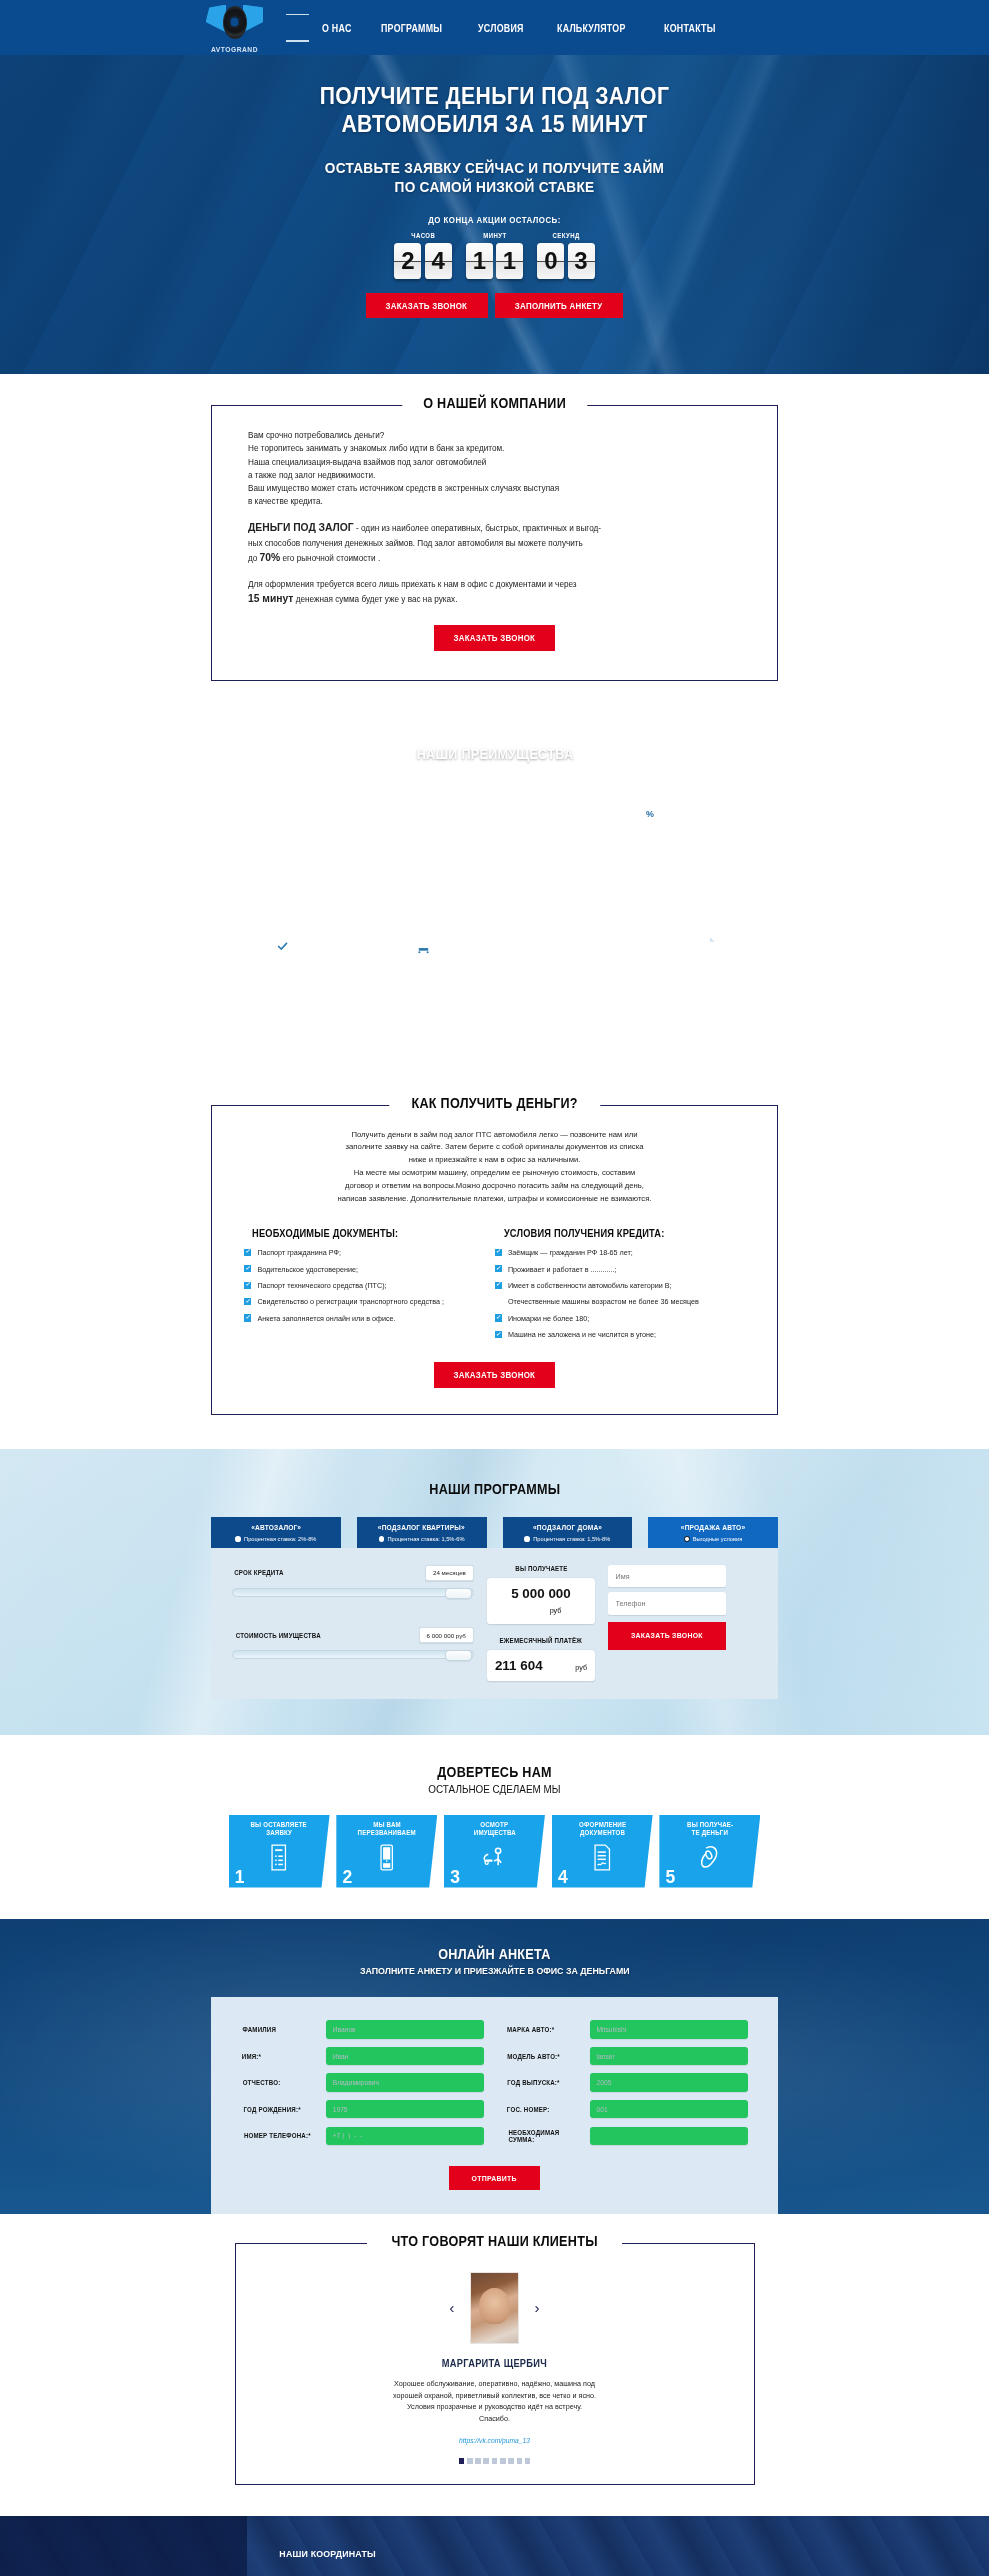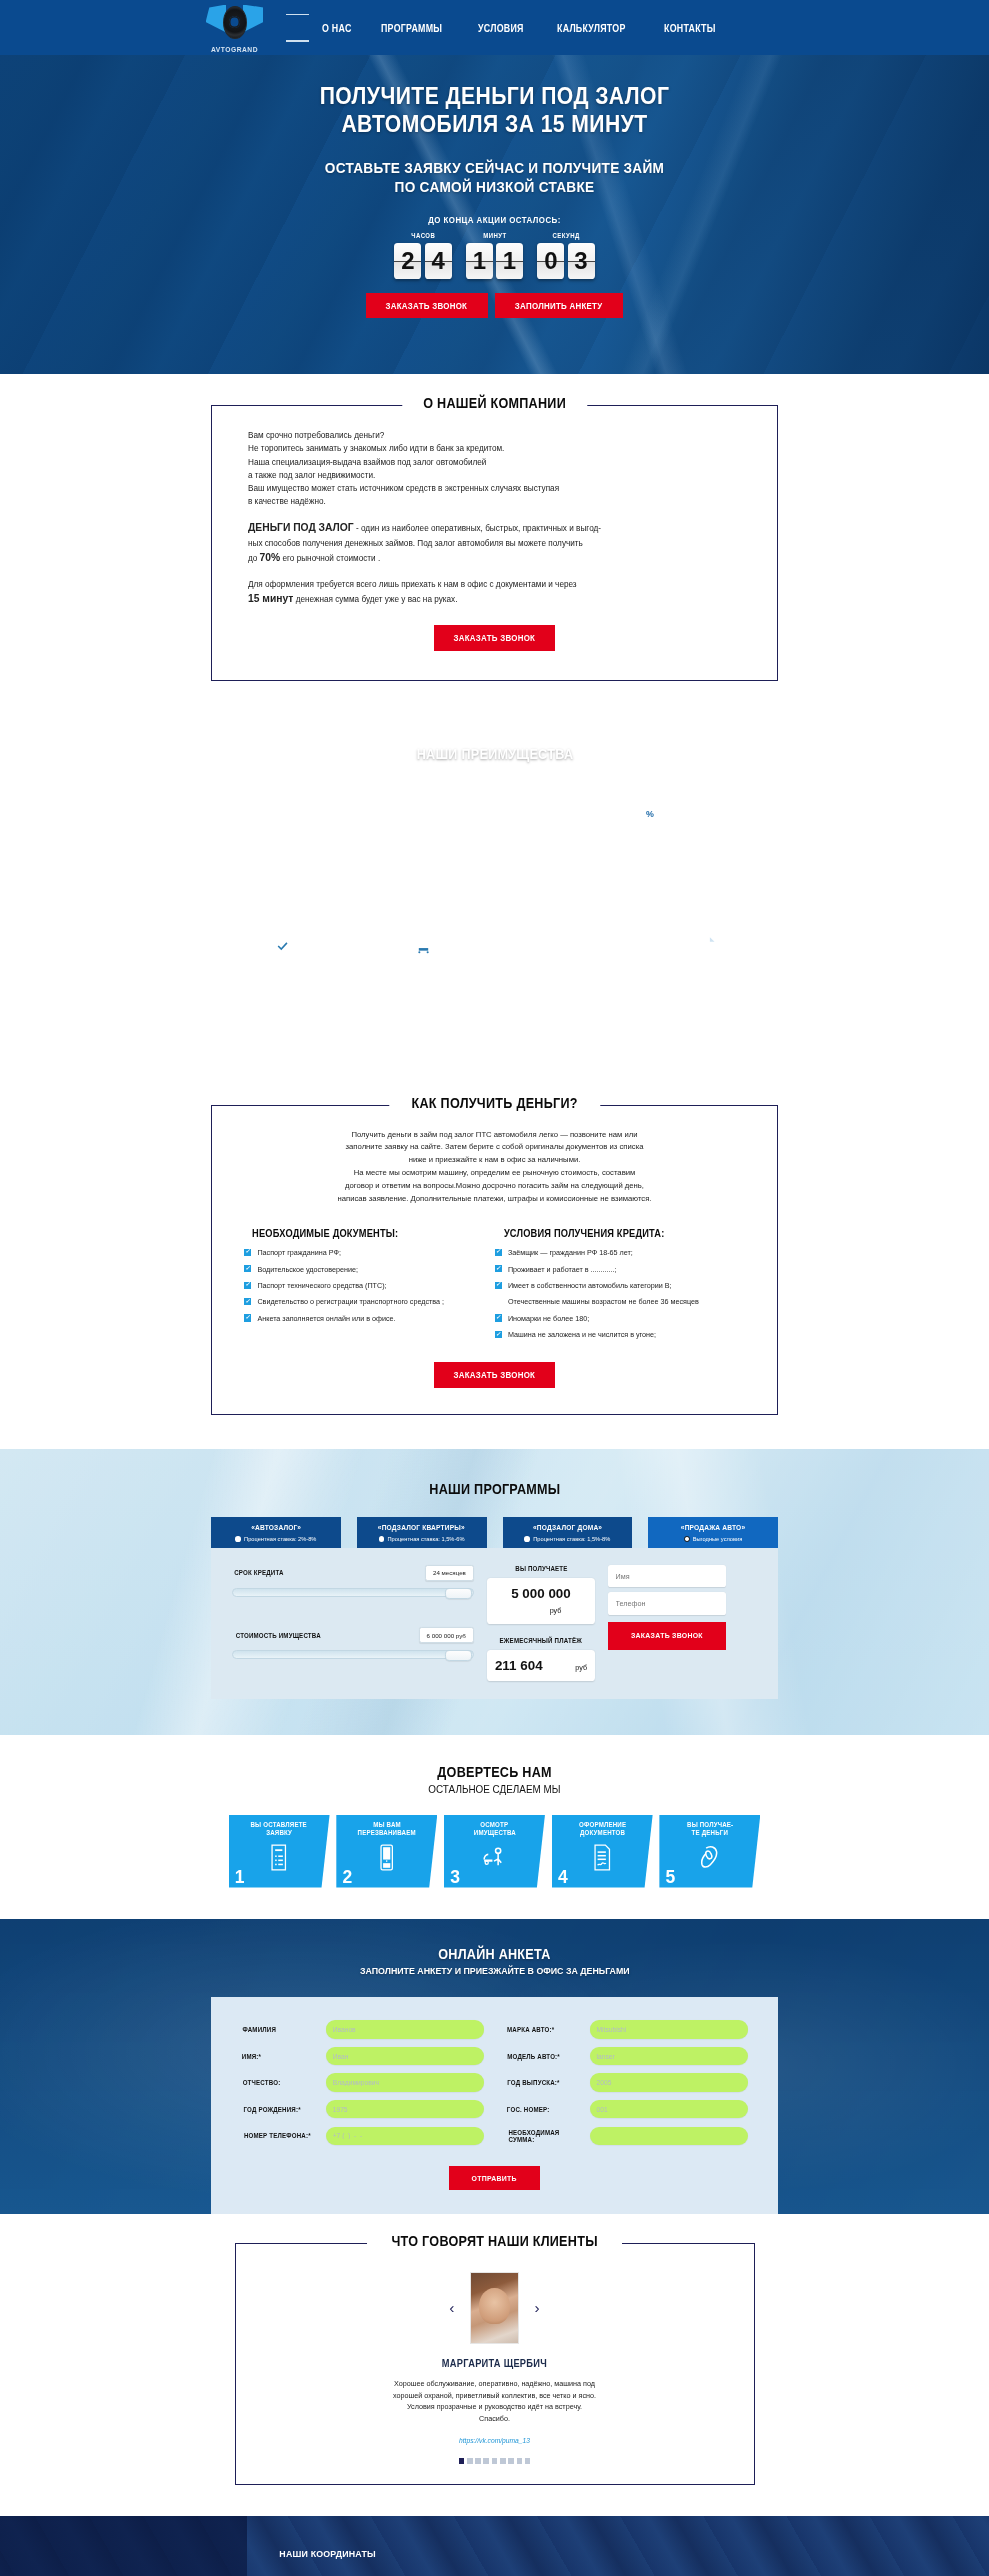--- a/index.html
+++ b/index.html
@@ -268,21 +268,21 @@
   .online h3 span { display:inline-block; transform: scaleX(.9); }
   .online h4 { text-align:center; color:#fff; font-size:9.8px; font-weight:bold; margin-top:3.1px; text-shadow:0 1px 2.6px rgba(0,0,0,.35);}
   .online h4 span { display:inline-block; transform: scaleX(.9); }
   .form-card { margin-top: 21.6px; background:#dce9f4; padding: 23px 30px 24px; }
   .form-grid { display:flex; gap: 20.6px; }
   .form-col { width: 50%; }
   .form-row { display:flex; align-items:center; margin-bottom: 8.2px; }
   .form-label { width: 85px; font-size: 6.7px; font-weight:bold; color:#111; letter-spacing:0.2px; }
   .form-label span { display:inline-block; transform: scaleX(.92); }
   .form-input {
-    flex:1; background:#bef264; border:0; border-radius:9px; padding: 5.7px 6.7px; font-size: 6.7px;
+    flex:1; background:#22c55e; border:0; border-radius:3px; padding: 5.7px 6.7px; font-size: 6.7px;
     color:#333; font-family: inherit; box-shadow:0 0.5px 1px rgba(0,0,0,.08);
   }
   .form-input::placeholder { color:#b3bcc4; }
   .form-submit-row { text-align:center; margin-top: 13.4px; }
   .form-submit-row .btn-red { padding: 7.2px 20.6px; font-size: 7.7px; }
 
   
   .testi { background:#fff; padding: 29px 16px 31px; }
   .testi .framebox { padding: 20.6px 31px 20.6px; }
   .testi-body { display:flex; align-items:center; justify-content:center; gap: 15.5px; margin-top: 7.2px;}
@@ -401,21 +401,21 @@
 <section class="sec-white about">
   <div class="wrap">
     <div class="framebox">
       <div class="framebox-title cond"><span>О НАШЕЙ КОМПАНИИ</span></div>
       <p class="cond">
         <span>Вам срочно потребовались деньги?</span><br>
         <span>Не торопитесь занимать у знакомых либо идти в банк за кредитом.</span><br>
         <span>Наша специализация-выдача взаймов  под залог овтомобилей</span><br>
         <span>а также под залог недвижимости.</span><br>
         <span>Ваш имущество  может стать  источником  средств в экстренных случаях выступая</span><br>
-        <span>в качестве надёжно.</span>
+        <span>в качестве кредита.</span>
       </p>
       <p class="cond p-gap">
         <b>ДЕНЬГИ ПОД ЗАЛОГ</b><span> - один из наиболее оперативных, быстрых, практичных и выгод-</span><br>
         <span>ных способов получения денежных займов. Под залог автомобиля  вы можете получить</span><br>
         <span>до </span><span class="pct">70%</span><span> его  рыночной стоимости .</span>
       </p>
       <p class="cond p-gap">
         <span>Для оформления требуется всего лишь приехать к нам в офис с документами и через</span><br>
         <b>15 минут</b><span> денежная сумма будет уже у вас на руках.</span>
       </p>

